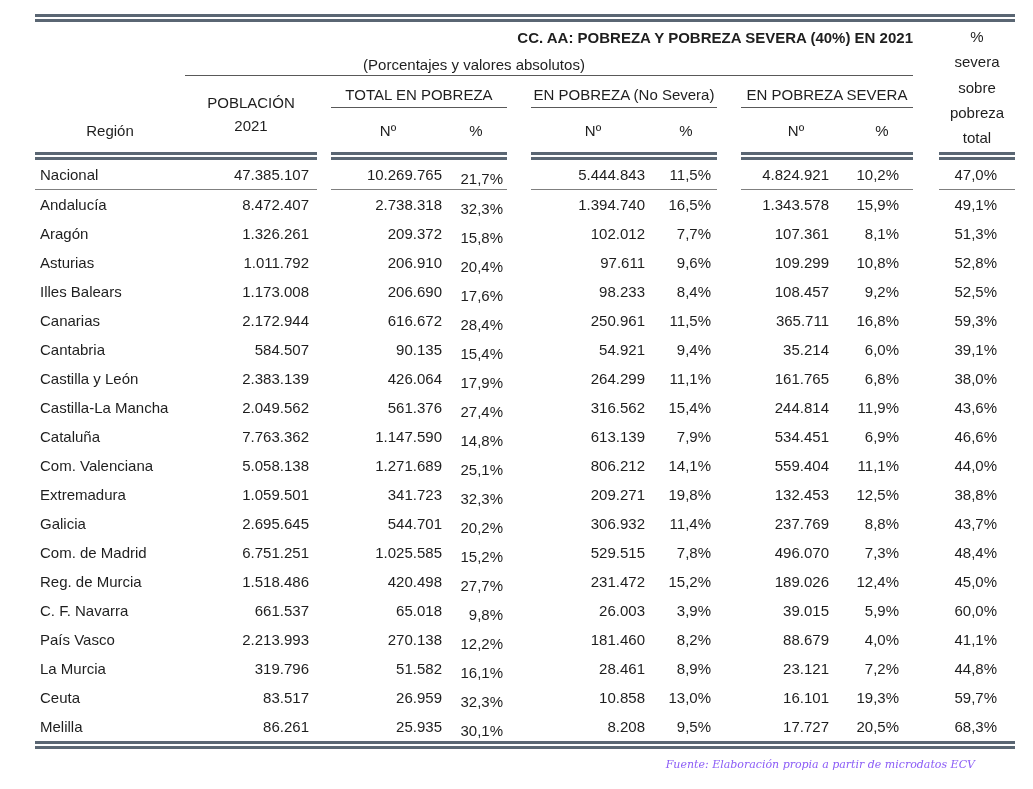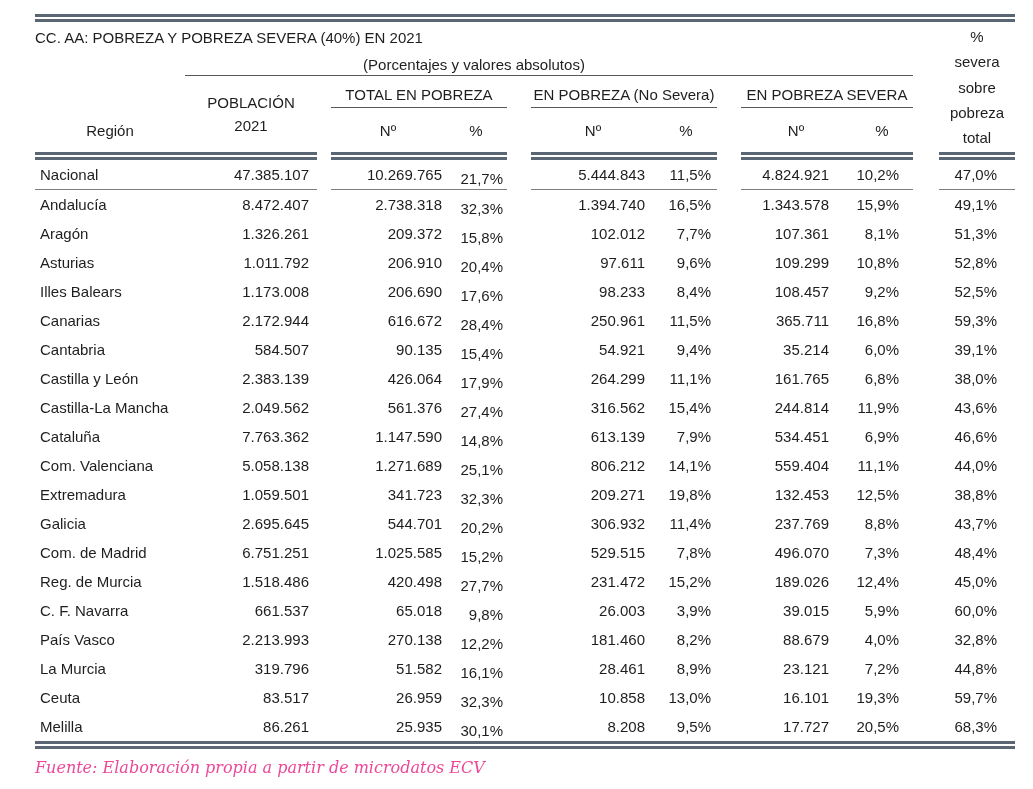--- a/index.html
+++ b/index.html
@@ -23,21 +23,21 @@
     display:grid;
     grid-template-columns:150px 132px 14px 114px 62px 24px 124px 62px 24px 110px 62px 26px 76px;
   }
 
   
   .dbl{height:8px;border-top:3px solid var(--slate);border-bottom:3px solid var(--slate);}
   .fullrule{width:980px;}
 
   
   .header{grid-template-rows:30px 24px 32px 44px;font-size:15px;}
-  .h-title{grid-column:1/12;grid-row:1;align-self:center;text-align:left;}
+  .h-title{grid-column:1/12;grid-row:1;align-self:center;text-align:right;font-weight:bold;}
   .h-sub{grid-column:1/12;grid-row:2;align-self:center;text-align:center;}
   .h-subline{grid-column:2/12;grid-row:2;align-self:end;height:0;border-bottom:1.5px solid var(--dark-line);}
   .h-group{grid-row:3;align-self:end;text-align:center;border-bottom:1.5px solid var(--dark-line);padding-bottom:4px;}
   .g1{grid-column:4/6;}
   .g2{grid-column:7/9;}
   .g3{grid-column:10/12;}
   .h-region{grid-column:1;grid-row:4;align-self:center;text-align:center;}
   .h-pob{grid-column:2;grid-row:3/5;align-self:center;text-align:center;line-height:23px;}
   .h-sc{grid-row:4;align-self:center;text-align:center;}
   .hc4{grid-column:4;}.hc5{grid-column:5;}.hc7{grid-column:7;}.hc8{grid-column:8;}
@@ -65,22 +65,22 @@
   .c2{grid-column:2;padding-right:8px;}
   .c4{grid-column:4;padding-right:3px;}
   .c5{grid-column:5;padding-right:4px;margin-top:8px;}
   .c7{grid-column:7;padding-right:10px;}
   .c8{grid-column:8;padding-right:6px;}
   .c10{grid-column:10;padding-right:22px;}
   .c11{grid-column:11;padding-right:14px;}
   .c13{grid-column:13;padding-right:18px;}
 
   .footer{
-    width:940px;margin-top:9px;text-align:left;
-    font-family:"DejaVu Serif", serif;font-style:italic;font-size:16px;color:#ec4899;
+    width:940px;margin-top:9px;text-align:right;
+    font-family:"DejaVu Serif", serif;font-style:italic;font-size:11px;color:#8b5cf6;
   }
 </style>
 </head>
 <body>
 
 <div class="page">
   <div class="tablewrap">
 
     <div class="dbl fullrule"></div>
 
@@ -309,21 +309,21 @@
         </div>
         <div class="grid trow">
           <div class="cell left c1">País Vasco</div>
           <div class="cell num c2">2.213.993</div>
           <div class="cell num c4">270.138</div>
           <div class="cell num c5">12,2%</div>
           <div class="cell num c7">181.460</div>
           <div class="cell num c8">8,2%</div>
           <div class="cell num c10">88.679</div>
           <div class="cell num c11">4,0%</div>
-          <div class="cell num c13">32,8%</div>
+          <div class="cell num c13">41,1%</div>
         </div>
         <div class="grid trow">
           <div class="cell left c1">La Murcia</div>
           <div class="cell num c2">319.796</div>
           <div class="cell num c4">51.582</div>
           <div class="cell num c5">16,1%</div>
           <div class="cell num c7">28.461</div>
           <div class="cell num c8">8,9%</div>
           <div class="cell num c10">23.121</div>
           <div class="cell num c11">7,2%</div>

